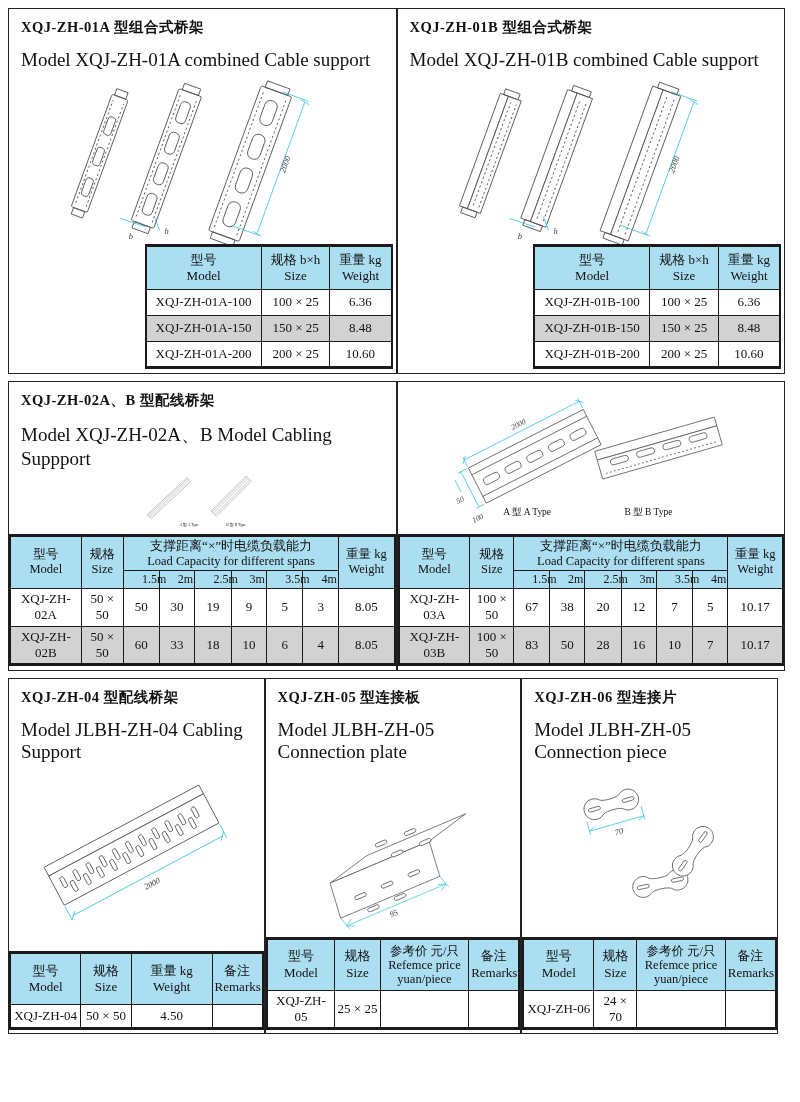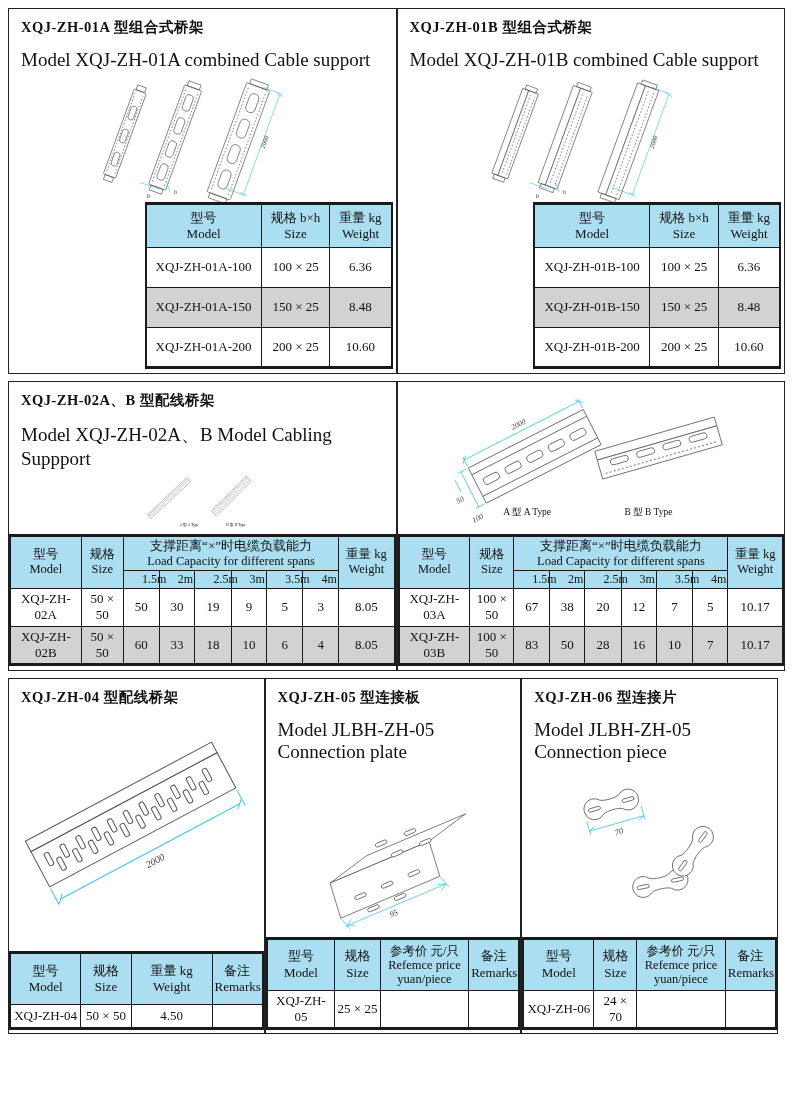--- a/index.html
+++ b/index.html
@@ -25,21 +25,21 @@
   table.t thead th{background:var(--hdr);}
   table.t tbody td{background:#fff;font-size:13px;}
   table.t tbody tr.alt td{background:var(--alt);}
   .hc{font-size:13px;}
   .he{font-size:13px;}
   .t-small .hc{font-size:12.5px;}
   .t-small .he{font-size:12.5px;}
 
   .t-right{width:248px;align-self:flex-end;margin:0 3px 4px 0;}
   .t-right thead th{height:44px;}
-  .t-right tbody td{height:40px;}
+  .t-right tbody td{height:26px;}
 
   .t-wide{width:100%;margin-bottom:4px;}
   .t-wide tbody td{height:23px;font-size:12.5px;}
   .t-wide .span-lbl{font-size:12px;padding:1px 18px;}
   .t-wide .grp .hc{font-size:13px;line-height:1.15;}
   .t-wide .grp .he{font-size:12.5px;line-height:1.15;}
 
   .t-bot{width:100%;margin-bottom:3px;}
   .t-bot thead th{height:52px;}
   .t-bot tbody td{height:24px;}
@@ -452,20 +452,21 @@
         </tbody>
       </table>
     </div>
   </div>
 
   <div class="row row-3">
 
     <div class="panel">
       <div class="titles">
         <div class="title-cn">XQJ-ZH-04 型配线桥架</div>
+        <div class="title-en">Model JLBH-ZH-04 Cabling Support</div>
       </div>
       <div class="drawing">
         <svg viewBox="0 0 256 225">
           <g transform="translate(126,104) rotate(-28)">
             <rect class="lnf" x="-106" y="-34" width="212" height="12"></rect>
             <rect class="lnf" x="-106" y="-22" width="212" height="40"></rect>
             <rect class="lnf" x="-96" y="-14" width="5" height="14" rx="2"></rect>
               <rect class="lnf" x="-87" y="-4" width="5" height="14" rx="2"></rect>
             <rect class="lnf" x="-78" y="-14" width="5" height="14" rx="2"></rect>
               <rect class="lnf" x="-69" y="-4" width="5" height="14" rx="2"></rect>

